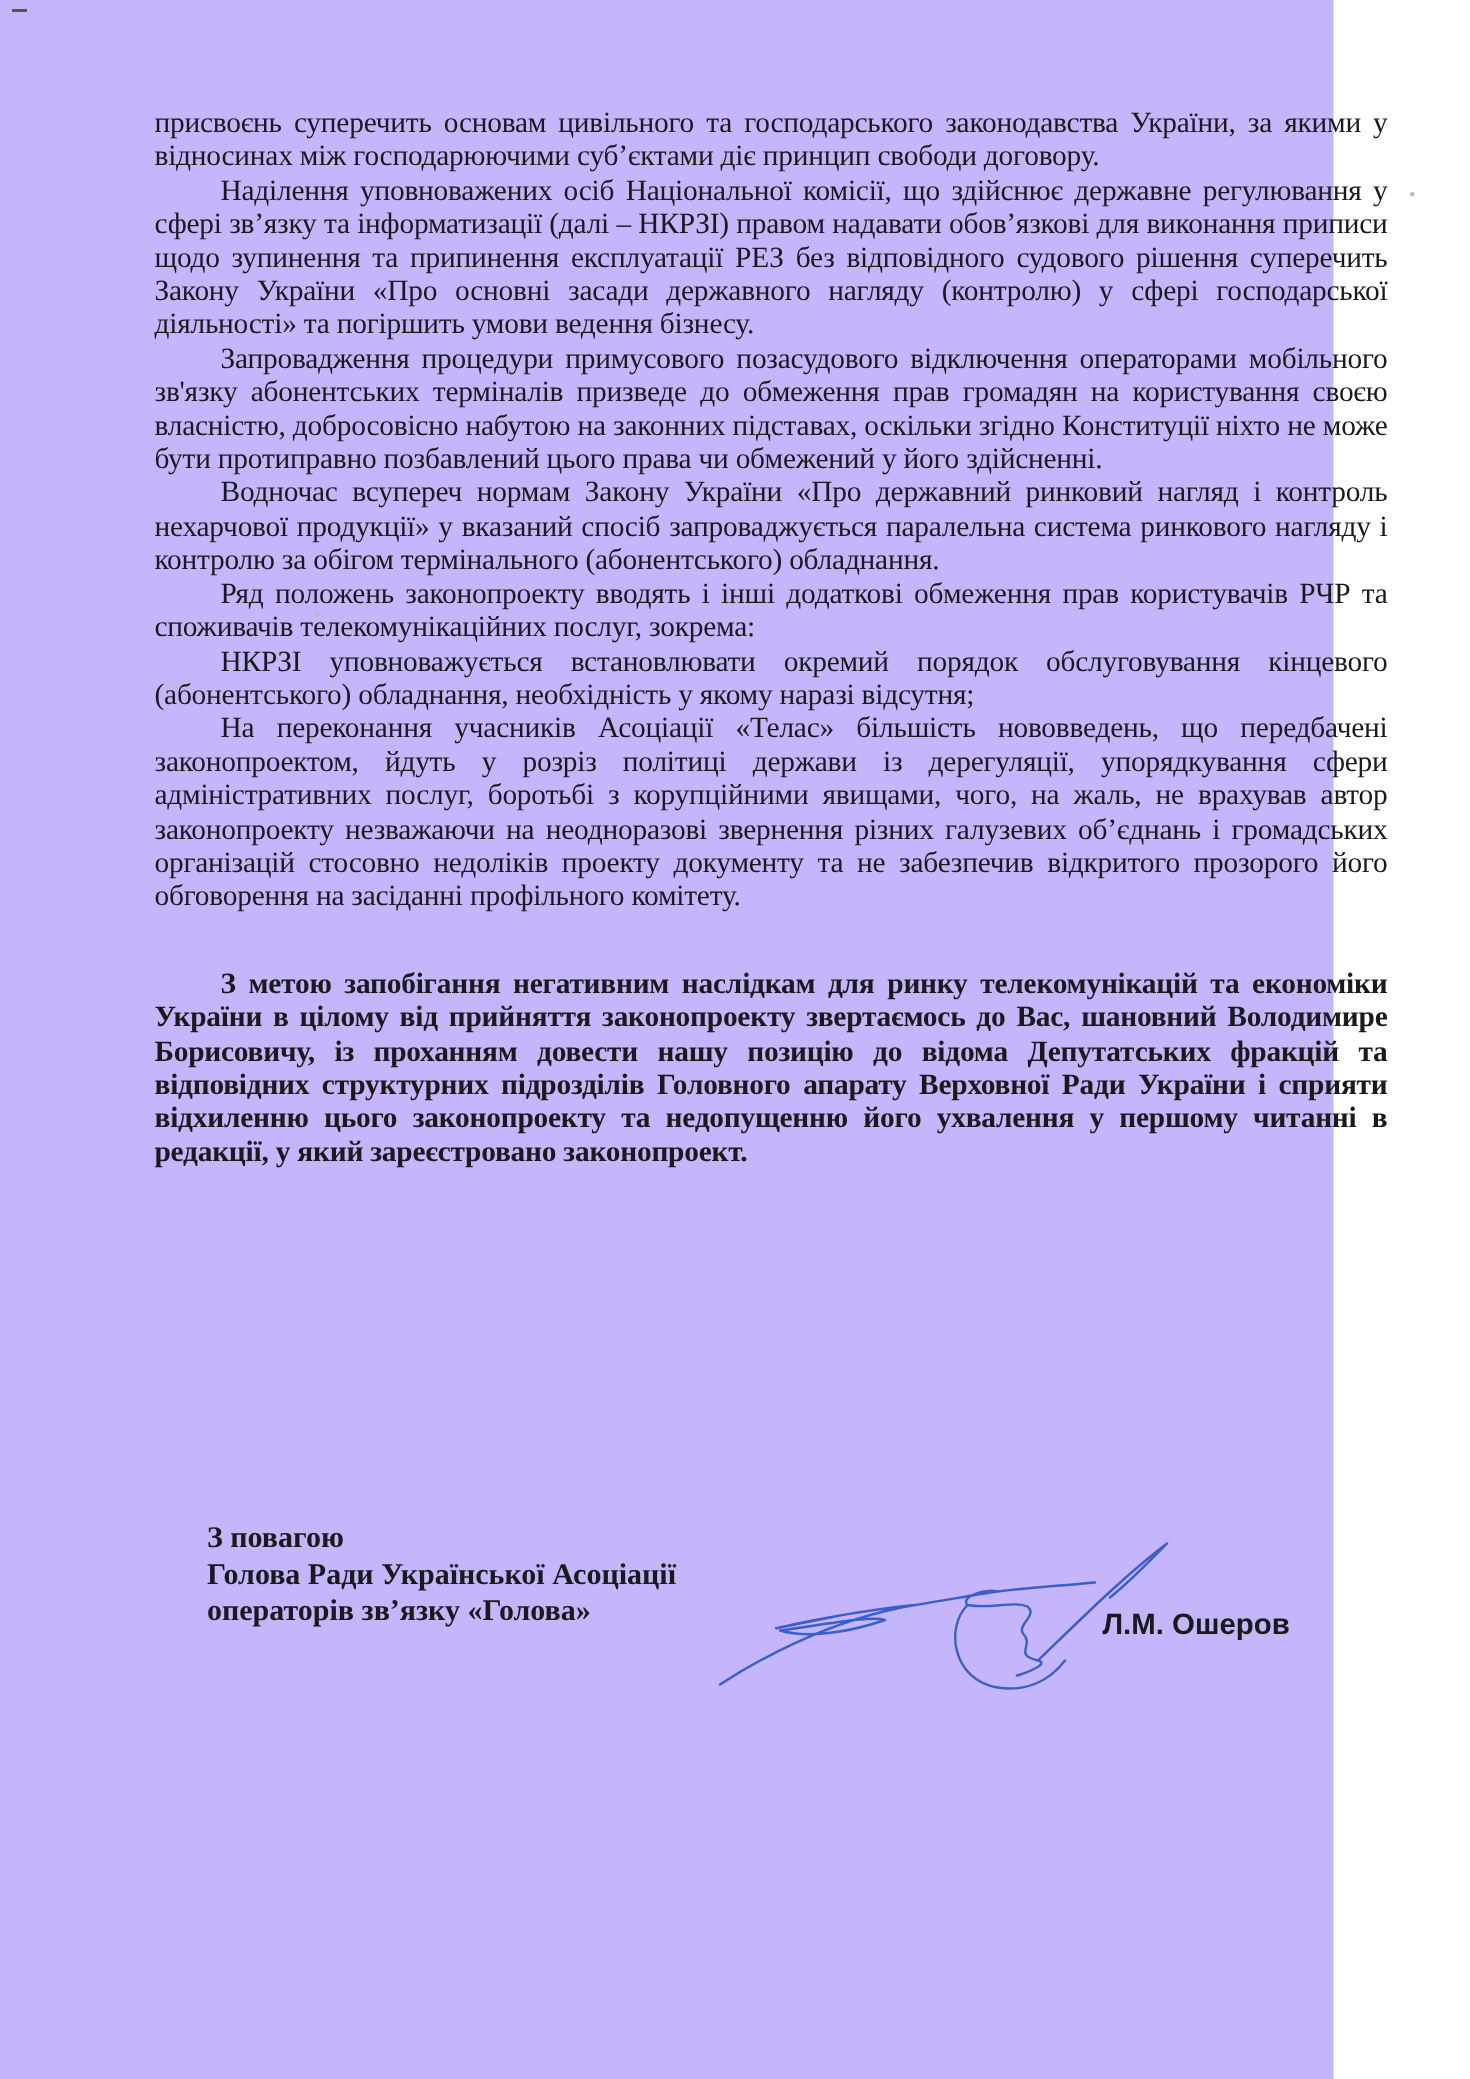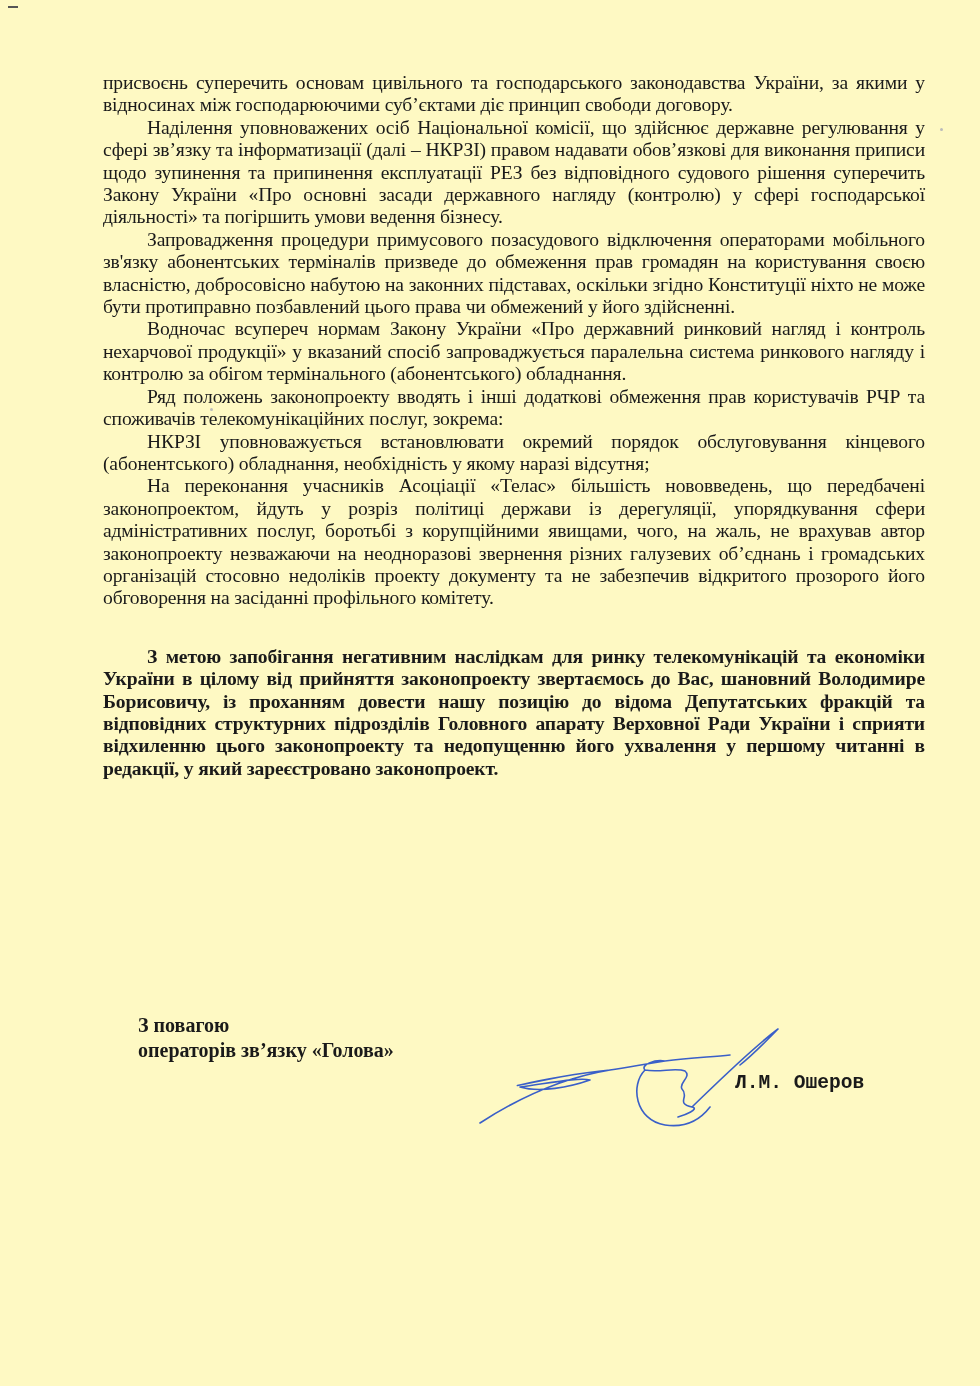--- a/index.html
+++ b/index.html
@@ -1,35 +1,35 @@
 <!DOCTYPE html>
 <html><head>
 <meta charset="utf-8">
 <style>
   html, body { margin: 0; padding: 0; background: #ffffff; }
   body { width: 980px; height: 1386px; position: relative; overflow: hidden; }
-  .page { position: absolute; left: 0; top: 0; width: 980px; height: 1386px; background: #fef9c3; }
+  .page { position: absolute; left: 0; top: 0; width: 889px; height: 1386px; background: #c4b5fd; }
   .corner-mark { position: absolute; left: 8px; top: 6px; width: 10px; height: 2px; background: #555; }
   .body-text {
     position: absolute; left: 103px; top: 72px; width: 822px;
     font-family: "Liberation Serif", serif; font-size: 19.6px; line-height: 22.4px;
     color: #1a1a1a; text-align: justify; letter-spacing: -0.15px;
   }
   .body-text p { margin: 0; text-indent: 44px; }
   .body-text p.noindent { text-indent: 0; }
   .body-text p.bold { font-weight: bold; margin-top: 36px; }
   .closing {
     position: absolute; left: 138px; top: 1013px; width: 420px;
     font-family: "Liberation Serif", serif; font-size: 20px; line-height: 24.5px;
     font-weight: bold; color: #1a1a1a;
   }
   .closing div { margin: 0; }
   .signer {
     position: absolute; left: 735px; top: 1072px;
-    font-family: Liberation Mono, monospace; font-size: 19.6px; font-weight: bold; color: #1a1a1a;
+    font-family: Liberation Sans, sans-serif; font-size: 19.6px; font-weight: bold; color: #1a1a1a;
   }
   .signature { position: absolute; left: 460px; top: 1025px; width: 320px; height: 110px; }
   .speck { position: absolute; width: 3px; height: 3px; border-radius: 50%; background: #bbb; }
 </style>
 </head>
 <body>
 
 <div class="page">
   <div class="corner-mark"></div>
 
@@ -39,20 +39,21 @@
     <p>Запровадження процедури примусового позасудового відключення операторами мобільного зв'язку абонентських терміналів призведе до обмеження прав громадян на користування своєю власністю, добросовісно набутою на законних підставах, оскільки згідно Конституції ніхто не може бути протиправно позбавлений цього права чи обмежений у його здійсненні.</p>
     <p>Водночас всупереч нормам Закону України «Про державний ринковий нагляд і контроль нехарчової продукції» у вказаний спосіб запроваджується паралельна система ринкового нагляду і контролю за обігом термінального (абонентського) обладнання.</p>
     <p>Ряд положень законопроекту вводять і інші додаткові обмеження прав користувачів РЧР та споживачів телекомунікаційних послуг, зокрема:</p>
     <p>НКРЗІ уповноважується встановлювати окремий порядок обслуговування кінцевого (абонентського) обладнання, необхідність у якому наразі відсутня;</p>
     <p>На переконання учасників Асоціації «Телас» більшість нововведень, що передбачені законопроектом, йдуть у розріз політиці держави із дерегуляції, упорядкування сфери адміністративних послуг, боротьбі з корупційними явищами, чого, на жаль, не врахував автор законопроекту незважаючи на неодноразові звернення різних галузевих об’єднань і громадських організацій стосовно недоліків проекту документу та не забезпечив відкритого прозорого його обговорення на засіданні профільного комітету.</p>
     <p class="bold">З метою запобігання негативним наслідкам для ринку телекомунікацій та економіки України в цілому від прийняття законопроекту звертаємось до Вас, шановний Володимире Борисовичу, із проханням довести нашу позицію до відома Депутатських фракцій та відповідних структурних підрозділів Головного апарату Верховної Ради України і сприяти відхиленню цього законопроекту та недопущенню його ухвалення у першому читанні в редакції, у який зареєстровано законопроект.</p>
   </div>
 
   <div class="closing">
     <div>З повагою</div>
+    <div>Голова Ради Української Асоціації</div>
     <div>операторів зв’язку «Голова»</div>
   </div>
 
   <svg class="signature" viewBox="0 0 320 110">
     <path id="sig-path" fill="none" stroke-width="1.6" stroke-linecap="round" stroke-linejoin="round" d="M20 98 C 40 85, 90 55, 150 45 C 170 42, 190 38, 205 36 C 230 33, 250 32, 270 30
          M150 45 C 120 48, 80 55, 60 60 C 50 62, 70 58, 100 52
          M60 62 C 90 58, 120 52, 130 55 C 110 62, 80 68, 60 62
          M205 36 C 195 34, 180 40, 185 45 C 200 48, 215 42, 225 46 C 232 52, 218 58, 222 64 C 230 72, 215 78, 232 82 C 240 84, 225 90, 218 92
          M185 45 C 170 60, 175 95, 205 100 C 225 103, 240 95, 250 82
          M232 82 C 260 55, 290 25, 318 4 C 310 12, 295 28, 280 40" stroke="#3a5fc8"></path>

